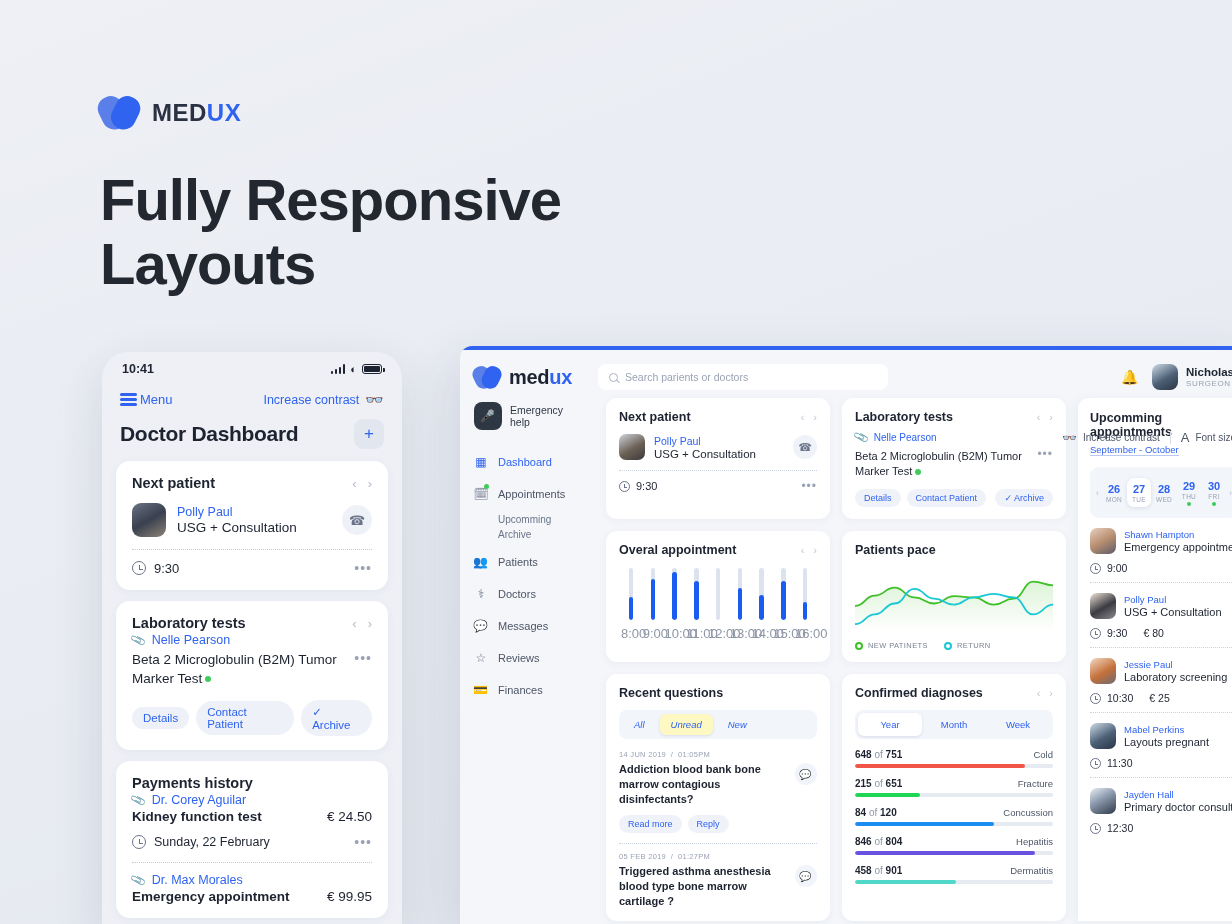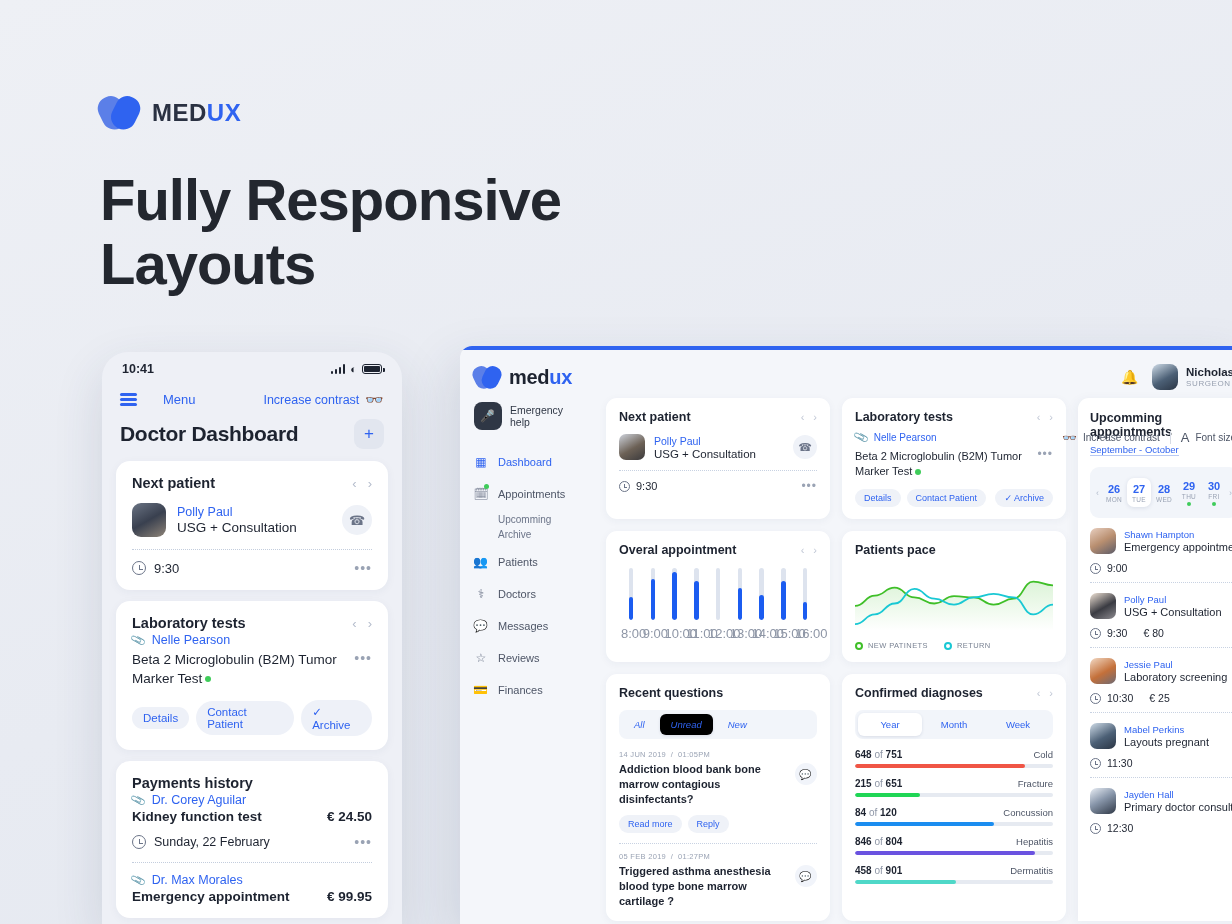--- a/index.html
+++ b/index.html
@@ -31,21 +31,21 @@
   .statusbar { display: flex; justify-content: space-between; align-items: center; height: 34px; padding: 0 6px; font-size: 12.5px; font-weight: bold; color: #1d2330; }
   .sb-right { display: flex; align-items: center; gap: 5px; }
   .bars { display: flex; align-items: flex-end; gap: 1.5px; height: 10px; }
   .bars i { display: block; width: 2.5px; background: #1d2330; border-radius: 1px; }
   .bars i:nth-child(1){height:3px} .bars i:nth-child(2){height:5px} .bars i:nth-child(3){height:7.5px} .bars i:nth-child(4){height:10px}
   .batt { width: 20px; height: 10px; border: 1.4px solid #1d2330; border-radius: 3px; position: relative; }
   .batt::after { content:""; position:absolute; left:1px; top:1px; bottom:1px; right:1px; background:#1d2330; border-radius:1px; }
   .batt::before { content:""; position:absolute; right:-3.5px; top:3px; width:2px; height:4px; background:#1d2330; border-radius:0 1px 1px 0; }
 
   .m-topbar { display: flex; justify-content: space-between; align-items: center; padding: 6px 4px 2px; }
-  .m-menu { display: flex; align-items: center; gap: 26px; color: #2f63f0; font-size: 13px; }
+  .m-menu { display: flex; align-items: center; gap: 3px; color: #2f63f0; font-size: 13px; }
   .burger { display: flex; flex-direction: column; gap: 2.5px; }
   .burger i { width: 17px; height: 2.4px; background: #2f63f0; border-radius: 2px; }
   .m-contrast { display: flex; align-items: center; gap: 6px; color: #2f63f0; font-size: 12.5px; }
   .glasses { font-size: 15px; line-height: 1; }
 
   .m-head { display: flex; justify-content: space-between; align-items: center; padding: 10px 4px 12px; }
   .m-head h1 { font-size: 21px; font-weight: bold; color: #1d2330; letter-spacing: -.3px; }
   .plusbtn { width: 30px; height: 30px; border-radius: 9px; background: #e2e6ef; color: #2f63f0; display: flex; align-items: center; justify-content: center; font-size: 17px; }
 
   .mcard { background: #fff; border-radius: 14px; padding: 14px 16px; margin-bottom: 11px; box-shadow: 0 2px 10px rgba(40,55,95,.05); }
@@ -70,21 +70,21 @@
   .lnk { display: flex; align-items: center; gap: 6px; color: #2f63f0; font-size: 12.5px; margin-top: 2px; }
   .clip { font-size: 11px; transform: rotate(-20deg); display: inline-block; }
   .testline { display: flex; justify-content: space-between; align-items: flex-start; gap: 8px; margin-top: 3px; }
   .testname { font-size: 13.5px; color: #1d2330; line-height: 19px; }
   .gdot { display: inline-block; width: 6px; height: 6px; border-radius: 50%; background: #3fcc5a; vertical-align: middle; margin-left: 3px; }
   .chips { display: flex; gap: 7px; margin-top: 12px; align-items: center; }
   .chip { background: #eef1f8; color: #2f63f0; border-radius: 20px; padding: 5px 11px; font-size: 11.5px; }
   .chip.arch { margin-left: auto; }
   .payline { display: flex; justify-content: space-between; align-items: center; margin-top: 2px; }
   .payname { font-size: 13.5px; color: #1d2330; font-weight: bold; }
-  .payamt { font-size: 13.5px; color: #1d2330; font-weight: bold; }
+  .payamt { font-size: 13.5px; color: #1d2330; font-weight: normal; }
 
   
   .desk { position: absolute; left: 460px; top: 346px; width: 790px; height: 578px; background: #f4f6fa; border-radius: 12px 0 0 0; box-shadow: -10px 16px 50px rgba(40,55,95,.13); overflow: hidden; }
   .desk::before { content: ""; position: absolute; left: 0; right: 0; top: 0; height: 4px; background: #2f63f0; border-radius: 12px 0 0 0; }
 
   .d-top { display: flex; align-items: center; padding: 18px 16px 8px 14px; gap: 12px; }
   .d-logo { display: flex; align-items: center; gap: 9px; width: 112px; flex: none; }
   .heart-sm { position: relative; width: 26px; height: 23px; flex: none; }
   .heart-sm .lobeL, .heart-sm .lobeR { position: absolute; top: 0; width: 17px; height: 23px; border-radius: 9px 9px 10px 10px; }
   .heart-sm .lobeL { left: 0; background: #5b7fe8; transform: rotate(-26deg); }
@@ -144,21 +144,21 @@
   
   .lchart { margin-top: 8px; }
   .legend { display: flex; gap: 16px; margin-top: 6px; align-items: center; }
   .leg { display: flex; align-items: center; gap: 5px; font-size: 7.5px; color: #7b8494; letter-spacing: .4px; }
   .leg .ring { width: 8px; height: 8px; border-radius: 50%; border: 2px solid #3fbf28; }
   .leg.r .ring { border-color: #19c8d4; }
 
   
   .tabs { display: flex; gap: 4px; background: #f2f5fa; border-radius: 8px; padding: 4px; margin-top: 10px; }
   .tab { padding: 5px 11px; font-size: 9.5px; color: #2f63f0; border-radius: 6px; font-style: italic; }
-  .tab.on { background: #000000; box-shadow: 0 1px 3px rgba(40,55,95,.12); }
+  .tab.on { background: #fef9c3; box-shadow: 0 1px 3px rgba(40,55,95,.12); }
   .q-meta { font-size: 7.5px; color: #9aa3b4; letter-spacing: .3px; margin-top: 11px; }
   .q-wrap { display: flex; gap: 8px; align-items: flex-start; }
   .q-text { flex: 1; font-size: 11px; font-weight: bold; color: #1d2330; line-height: 15px; margin-top: 3px; }
   .q-ic { width: 22px; height: 22px; border-radius: 50%; background: #f1f4fa; display: flex; align-items: center; justify-content: center; color: #7b8494; font-size: 10px; flex: none; margin-top: 4px; }
 
   
   .seg { display: flex; background: #f2f5fa; border-radius: 8px; padding: 3px; margin-top: 10px; }
   .seg div { flex: 1; text-align: center; padding: 6px 0; font-size: 9.5px; color: #2f63f0; border-radius: 6px; }
   .seg div.on { background: #fff; box-shadow: 0 1px 3px rgba(40,55,95,.12); }
   .dg { margin-top: 10px; }
@@ -328,20 +328,24 @@
   <div class="desk">
 
     <div class="d-top">
       <div class="d-logo">
         <div class="heart-sm">
             <span class="lobeL"></span>
             <span class="lobeR"></span>
           </div>
         <div class="wm-sm"><span>med</span><span class="b">ux</span></div>
       </div>
+      <div class="searchbox">
+        <span class="mag"></span>
+        <span>Search parients or doctors</span>
+      </div>
       <div class="d-top-right">
         <span class="bell">🔔</span>
         <div class="prof">
           <div class="av p6"></div>
           <div>
             <div class="prof-name">Nicholas</div>
             <div class="prof-role">SURGEON</div>
           </div>
         </div>
       </div>

